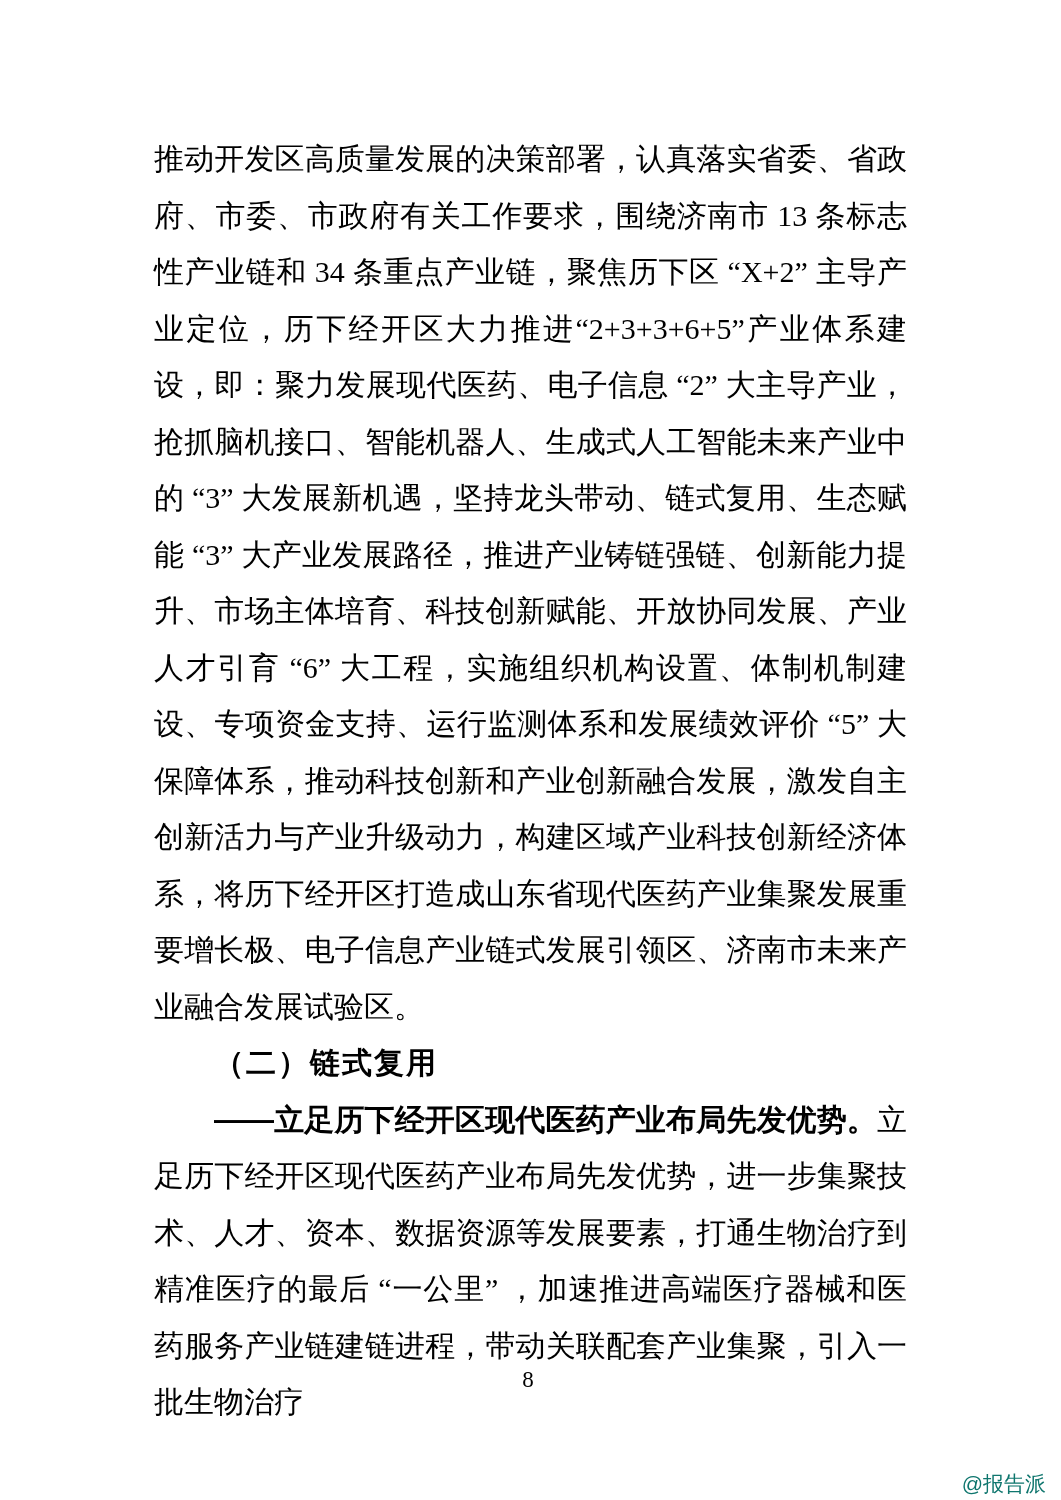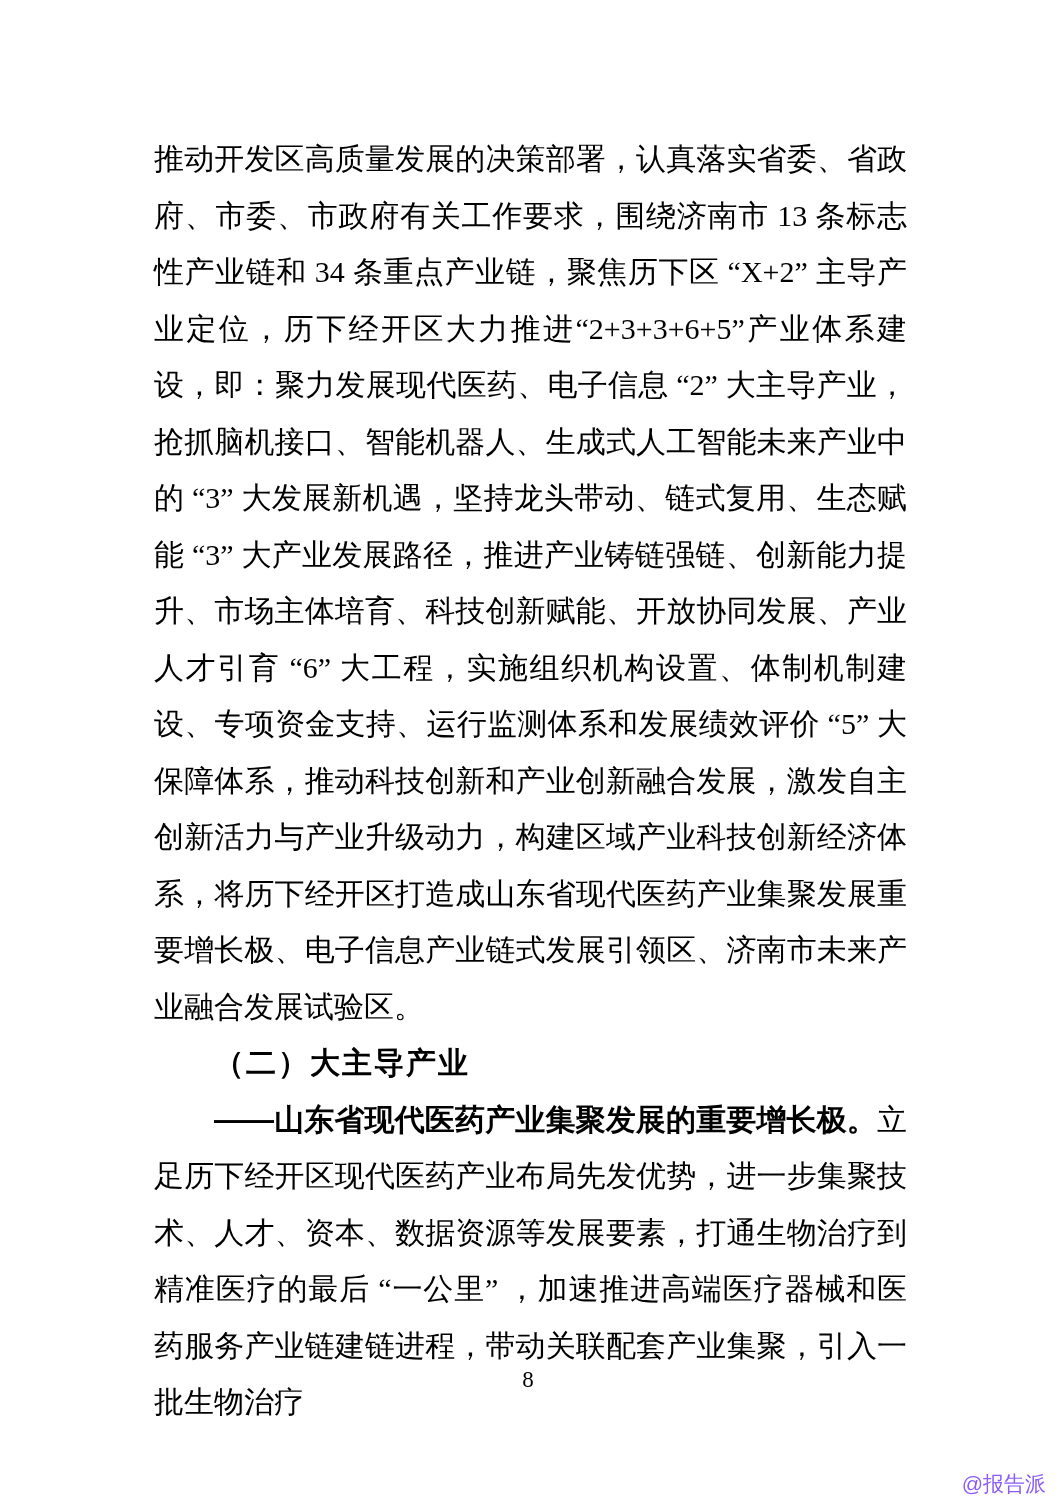--- a/index.html
+++ b/index.html
@@ -54,27 +54,27 @@
     font-size: 23px;
     line-height: 30px;
   }
   .watermark {
     position: absolute;
     right: 10px;
     bottom: 4px;
     font-size: 21px;
     line-height: 24px;
     font-family: "Liberation Sans", "DejaVu Sans", sans-serif;
-    color: #8b5cf6;
+    color: #0f766e;
   }
 </style>
 </head>
 <body>
 
 <div class="page">
   <div class="content">
     <p class="body-para">推动开发区高质量发展的决策部署，认真落实省委、省政府、市委、市政府有关工作要求，围绕济南市 13 条标志性产业链和 34 条重点产业链，聚焦历下区 “X+2” 主导产业定位，历下经开区大力推进“2+3+3+6+5”产业体系建设，即：聚力发展现代医药、电子信息 “2” 大主导产业，抢抓脑机接口、智能机器人、生成式人工智能未来产业中的 “3” 大发展新机遇，坚持龙头带动、链式复用、生态赋能 “3” 大产业发展路径，推进产业铸链强链、创新能力提升、市场主体培育、科技创新赋能、开放协同发展、产业人才引育 “6” 大工程，实施组织机构设置、体制机制建设、专项资金支持、运行监测体系和发展绩效评价 “5” 大保障体系，推动科技创新和产业创新融合发展，激发自主创新活力与产业升级动力，构建区域产业科技创新经济体系，将历下经开区打造成山东省现代医药产业集聚发展重要增长极、电子信息产业链式发展引领区、济南市未来产业融合发展试验区。</p>
-    <h3 class="section-heading">（二）大主导产业</h3>
-    <p class="body-para indent-2em"><span class="lead-bold">——山东省现代医药产业集聚发展的重要增长极。</span><span>立足历下经开区现代医药产业布局先发优势，进一步集聚技术、人才、资本、数据资源等发展要素，打通生物治疗到精准医疗的最后 “一公里” ，加速推进高端医疗器械和医药服务产业链建链进程，带动关联配套产业集聚，引入一批生物治疗</span></p>
+    <h3 class="section-heading">（二）链式复用</h3>
+    <p class="body-para indent-2em"><span class="lead-bold">——立足历下经开区现代医药产业布局先发优势。</span><span>立足历下经开区现代医药产业布局先发优势，进一步集聚技术、人才、资本、数据资源等发展要素，打通生物治疗到精准医疗的最后 “一公里” ，加速推进高端医疗器械和医药服务产业链建链进程，带动关联配套产业集聚，引入一批生物治疗</span></p>
   </div>
   <div class="page-number">8</div>
   <div class="watermark">@报告派</div>
 </div>
 
 </body></html>

